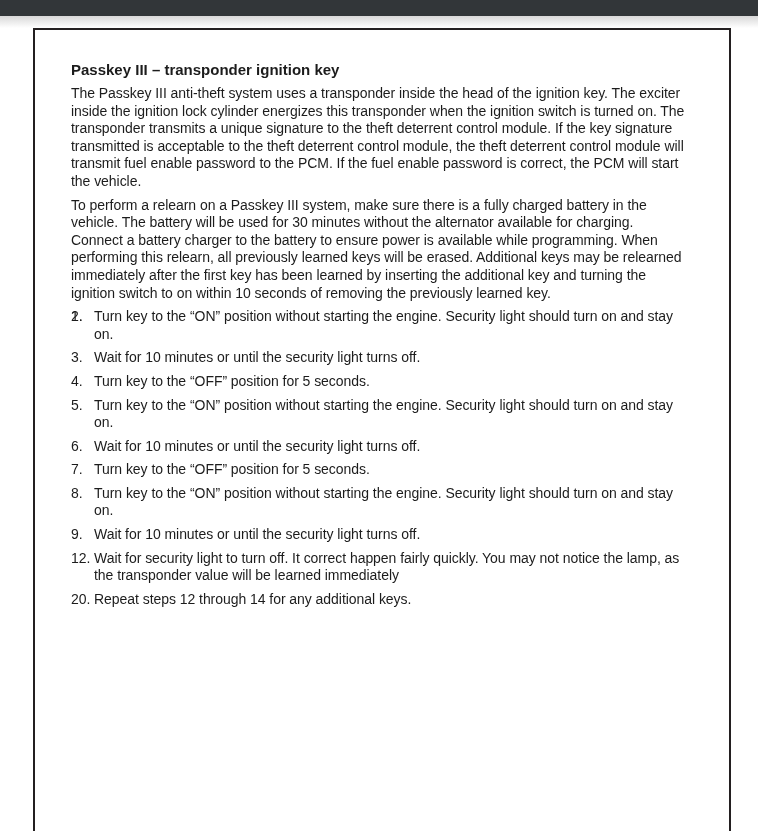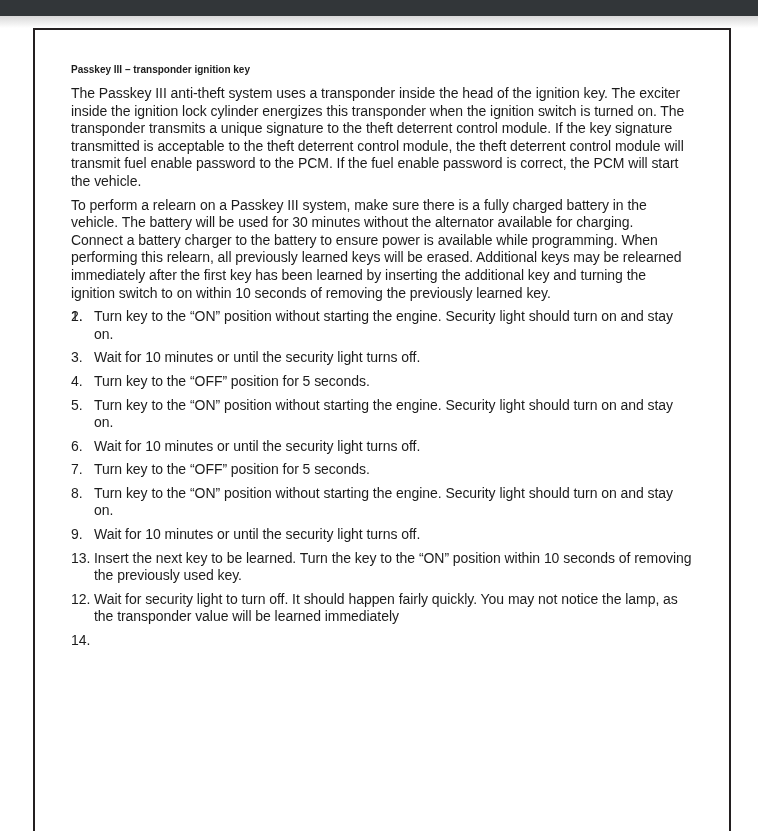--- a/index.html
+++ b/index.html
@@ -19,21 +19,21 @@
   }
   .page-box {
     position:absolute; left:33px; top:28px; width:694px; height:820px;
     border:2px solid #231f20; border-bottom:none;
     background:#fff;
   }
   .content {
     position:absolute; left:36px; top:31px; width:624px;
   }
   .title {
-    font-weight:bold; font-size:10px; line-height:18px; margin:0 0 6px 0;
+    font-weight:bold; font-size:15px; line-height:18px; margin:0 0 6px 0;
   }
   .para {
     font-size:14px; line-height:17.6px; margin:0 8px 6px 0;
     letter-spacing:-0.05px;
   }
   .steps { list-style:none; margin:0; padding:0; }
   .step {
     position:relative; font-size:14px; line-height:17.6px;
     padding-left:23px; margin-bottom:6px; letter-spacing:-0.05px;
   }
@@ -53,18 +53,17 @@
     <ol class="steps">
       <li class="step"><span class="num">1.</span></li>
       <li class="step"><span class="num">2.</span><span>Turn key to the “ON” position without starting the engine. Security light should turn on and stay on.</span></li>
       <li class="step"><span class="num">3.</span><span>Wait for 10 minutes or until the security light turns off.</span></li>
       <li class="step"><span class="num">4.</span><span>Turn key to the “OFF” position for 5 seconds.</span></li>
       <li class="step"><span class="num">5.</span><span>Turn key to the “ON” position without starting the engine. Security light should turn on and stay on.</span></li>
       <li class="step"><span class="num">6.</span><span>Wait for 10 minutes or until the security light turns off.</span></li>
       <li class="step"><span class="num">7.</span><span>Turn key to the “OFF” position for 5 seconds.</span></li>
       <li class="step"><span class="num">8.</span><span>Turn key to the “ON” position without starting the engine. Security light should turn on and stay on.</span></li>
       <li class="step"><span class="num">9.</span><span>Wait for 10 minutes or until the security light turns off.</span></li>
-      <li class="step"><span class="num">13.</span><span>Insert the next key to be learned. Turn the key to the “ON” position within 10 seconds of removing the previously used key.</span></li>
-      <li class="step"><span class="num">12.</span><span>Wait for security light to turn off. It should happen fairly quickly. You may not notice the lamp, as the transponder value will be learned immediately</span></li>
-      <li class="step"><span class="num">14.</span></li>
+      <li class="step"><span class="num">12.</span><span>Wait for security light to turn off. It correct happen fairly quickly. You may not notice the lamp, as the transponder value will be learned immediately</span></li>
+      <li class="step"><span class="num">20.</span><span>Repeat steps 12 through 14 for any additional keys.</span></li>
     </ol>
   </div>
 </div>
 
 </body></html>

